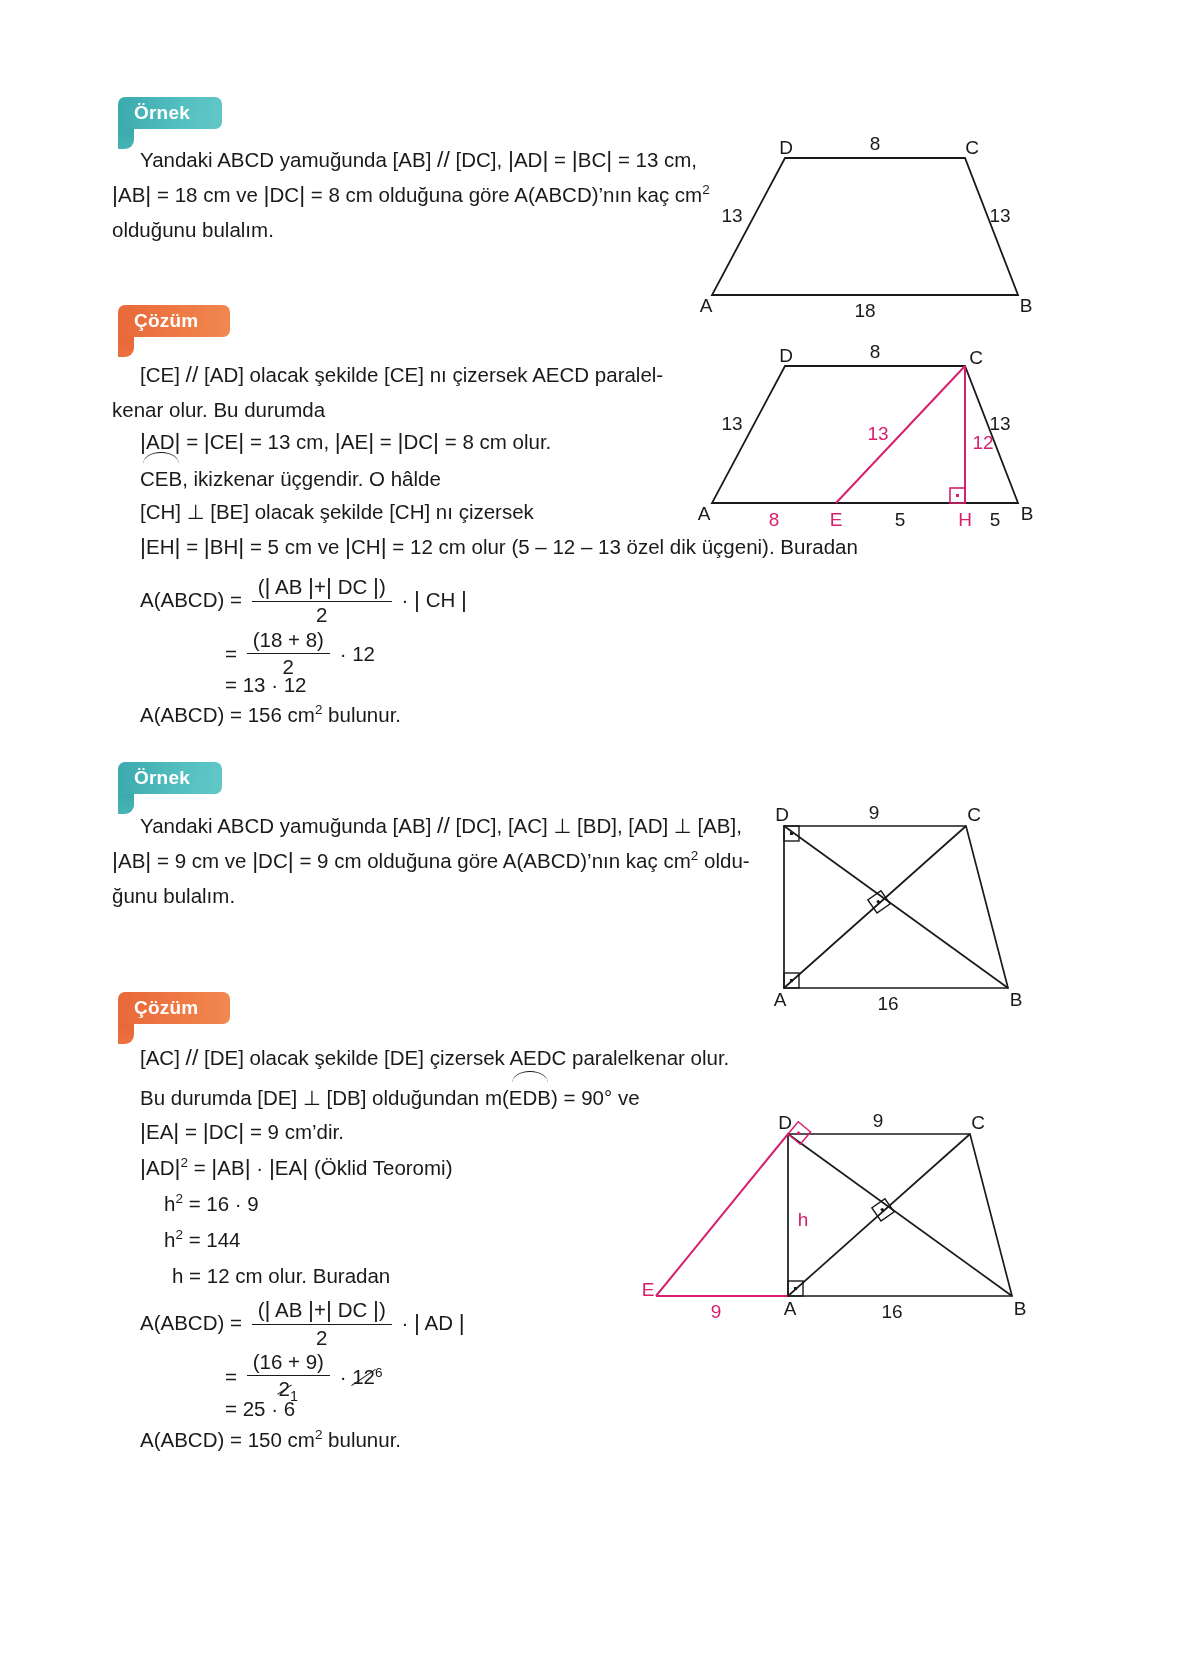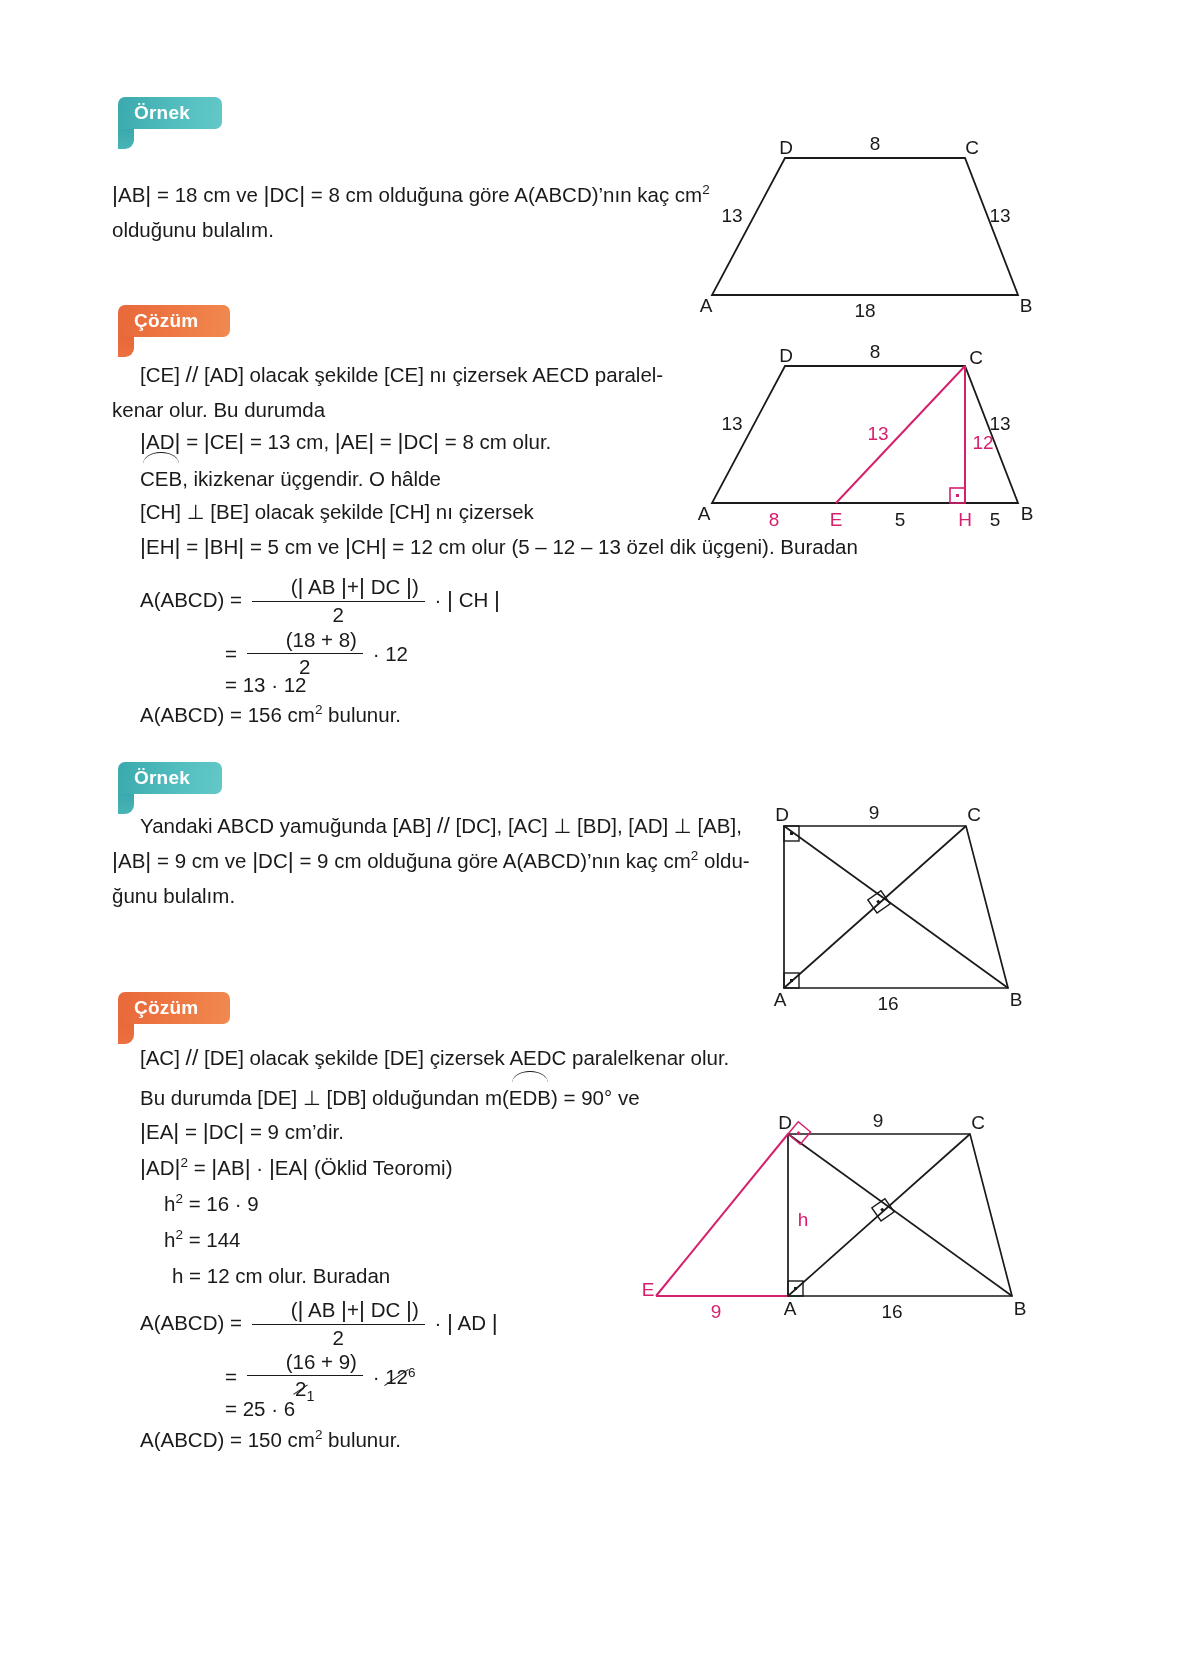--- a/index.html
+++ b/index.html
@@ -75,21 +75,21 @@
 
   
   .frac {
     display: inline-block;
     vertical-align: middle;
     text-align: center;
     margin: 0 4px;
     position: relative;
     top: -2px;
   }
-  .frac .num { display: block; padding: 0 6px 1px; margin-left: 33px; }
+  .frac .num { display: block; padding: 0 6px 1px; }
   .frac .den { display: block; padding: 1px 6px 0; border-top: 1.5px solid #1a1a1a; }
 
   .eqrow { position: absolute; font-size: 20.5px; white-space: nowrap; }
 
   
   .cancel { position: relative; display: inline-block; }
   .cancel::after {
     content: "";
     position: absolute;
     left: -3px; right: -3px;
@@ -116,20 +116,29 @@
 </style>
 </head>
 <body>
 
 <div class="page">
 
   <div class="tag teal" style="left:118px; top:97px;">
     <span>Örnek</span>
   </div>
 
+  <div class="txt" style="left:140px; top:142px;">
+    <span>Yandaki ABCD yamuğunda [AB]</span>
+    <span class="vb">//</span>
+    <span>[DC],</span>
+    <span class="vb">|</span><span>AD</span><span class="vb">|</span>
+    <span>=</span>
+    <span class="vb">|</span><span>BC</span><span class="vb">|</span>
+    <span>= 13 cm,</span>
+  </div>
 
   <div class="txt" style="left:112px; top:177px;">
     <span class="vb">|</span><span>AB</span><span class="vb">|</span>
     <span>= 18 cm ve</span>
     <span class="vb">|</span><span>DC</span><span class="vb">|</span>
     <span>= 8 cm olduğuna göre A(ABCD)’nın kaç cm</span><sup>2</sup>
   </div>
 
   <div class="txt" style="left:112px; top:212px;">olduğunu bulalım.</div>
 

